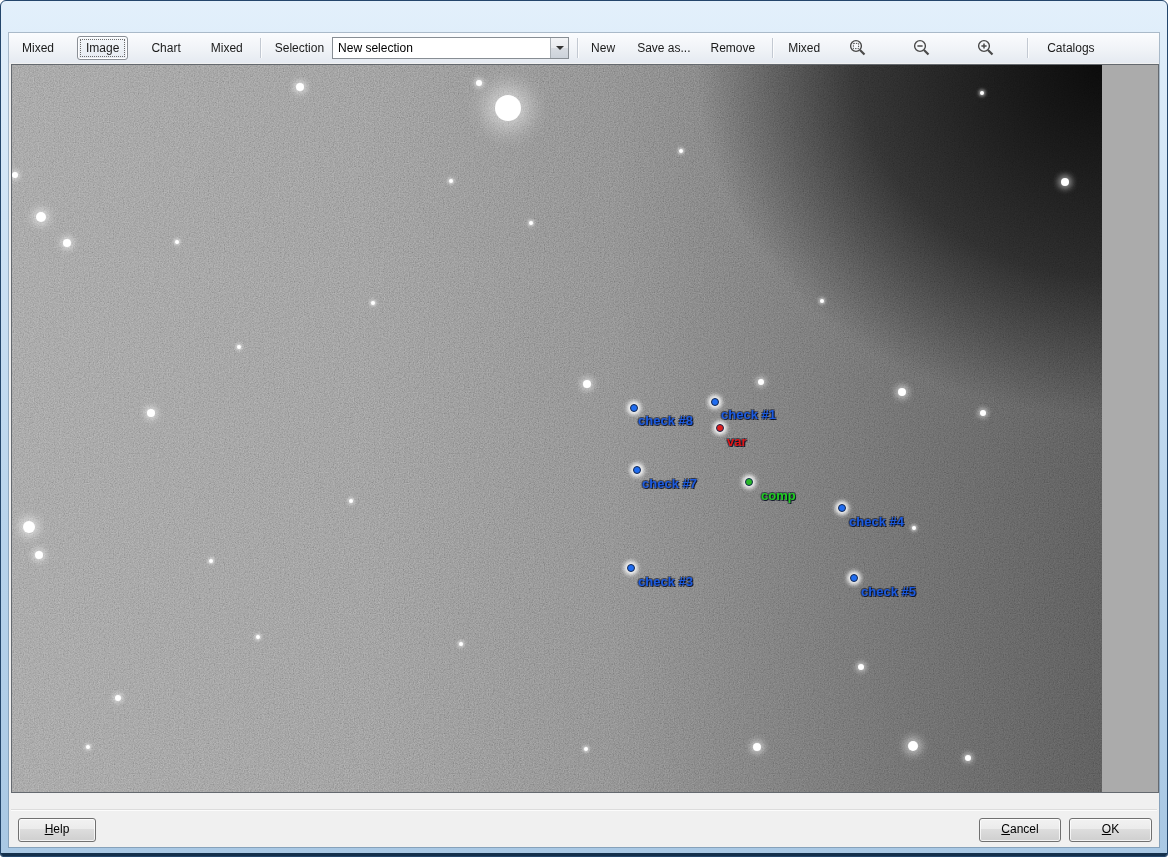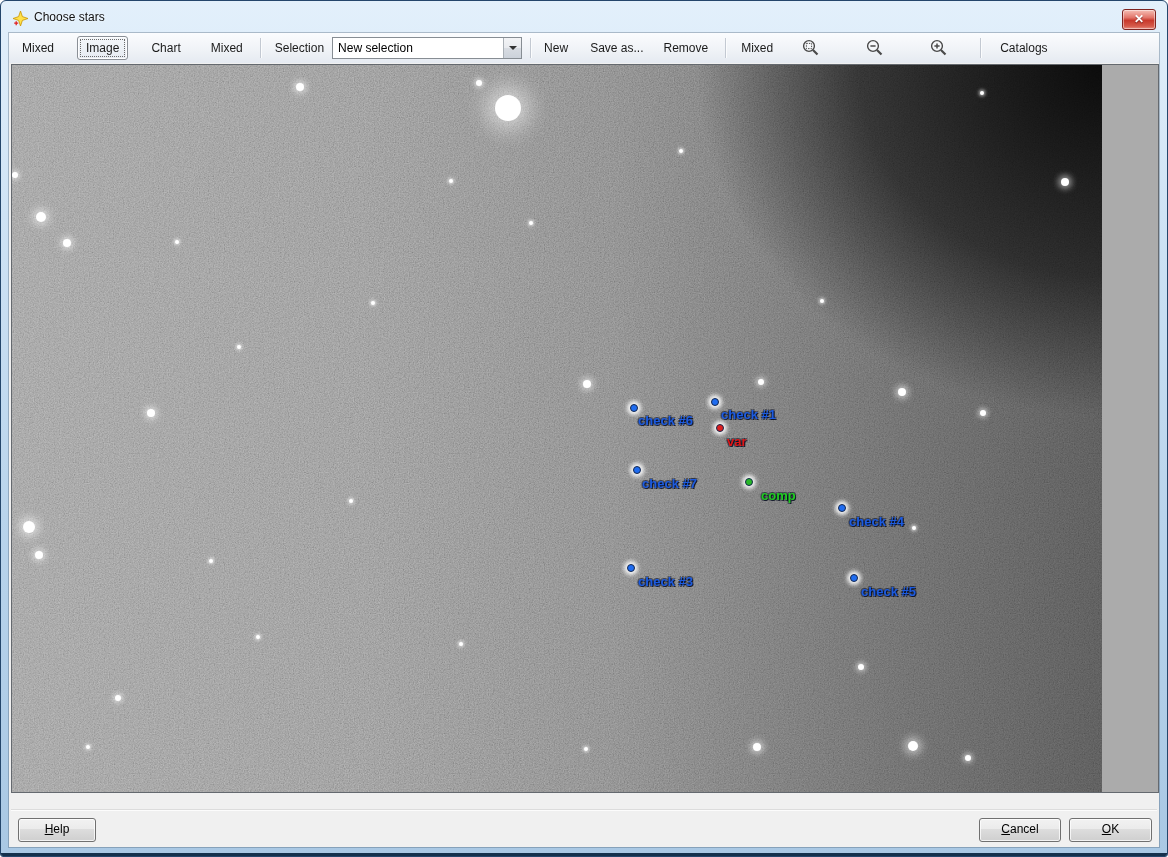--- a/index.html
+++ b/index.html
@@ -42,21 +42,21 @@
   .tb-btn { padding:4px 8px; border:1px solid transparent; border-radius:3px; cursor:pointer; white-space:nowrap; }
   .tb-btn.active {
     border:1px solid #8a8f96;
     background: linear-gradient(180deg,#f4f7fa,#e6ebf2);
     box-shadow: inset 0 0 0 1px #fdfdfe;
     outline:1px dotted #6b6b6b; outline-offset:-4px;
   }
   .tb-sep { width:1px; height:20px; background:#c3c9d2; box-shadow:1px 0 0 #fbfcfd; margin:0 2px; }
   .tb-label { white-space:nowrap; }
   .combo {
-    width:190px; height:22px; border:1px solid #878d93; background:#fff;
+    width:237px; height:22px; border:1px solid #878d93; background:#fff;
     display:flex; align-items:center; margin-left:8px; cursor:pointer;
   }
   .combo-text { flex:1; padding-left:5px; font-size:12px; color:#000; white-space:nowrap; overflow:hidden; }
   .combo-btn {
     width:18px; height:20px; border-left:1px solid #aab0b6;
     background: linear-gradient(180deg,#f3f4f6 0%,#e8eaee 50%,#d8dce2 51%,#ccd2da 100%);
     display:flex; align-items:center; justify-content:center;
   }
   .combo-arrow { width:0; height:0; border-left:4px solid transparent; border-right:4px solid transparent; border-top:4px solid #333; }
   .tb-iconbtn { padding:3px 4px; margin:0 14px; border-radius:3px; cursor:pointer; display:flex; align-items:center; }
@@ -94,30 +94,20 @@
   .btn .u { text-decoration: underline; }
   .btn-help { left:9px; width:78px; }
   .btn-cancel { left:970px; width:82px; }
   .btn-ok { left:1060px; width:83px; }
 </style>
 </head>
 <body>
 
 <div class="window">
 
-  <div class="titlebar">
-    <svg class="app-icon" viewBox="0 0 17 17">
-      <path d="M8.5 1 L10.4 6.6 L16 8.5 L10.4 10.4 L8.5 16 L6.6 10.4 L1 8.5 L6.6 6.6 Z" fill="#ffe14a" stroke="#c99400" stroke-width="0.8"></path>
-      <path d="M4.2 11.2 v4 M2.2 13.2 h4" stroke="#e02020" stroke-width="1.3"></path>
-    </svg>
-    <span class="title-text">Choose stars</span>
-    <div class="close-btn">
-      <span>✕</span>
-    </div>
-  </div>
 
   <div class="content">
 
     <div class="toolbar">
       <span class="tb-btn" style="margin-left:0">Mixed</span>
       <span class="tb-btn active" style="margin-left:14px">Image</span>
       <span class="tb-btn" style="margin-left:14px">Chart</span>
       <span class="tb-btn" style="margin-left:12px">Mixed</span>
       <span class="tb-sep" style="margin-left:8px"></span>
       <span class="tb-label" style="margin-left:12px">Selection</span>
@@ -209,21 +199,21 @@
             <div class="star" style="left: 337px; top: 434px; height: 4px; width: 4px; box-shadow: rgba(255, 255, 255, 0.55) 0px 0px 3.2px 1.4px;"></div>
             <div class="star" style="left: 197px; top: 494px; height: 4px; width: 4px; box-shadow: rgba(255, 255, 255, 0.55) 0px 0px 3.2px 1.4px;"></div>
             <div class="star" style="left: 437px; top: 114px; height: 4px; width: 4px; box-shadow: rgba(255, 255, 255, 0.55) 0px 0px 3.2px 1.4px;"></div>
           </div>
         <div class="sf-markers">
             <div class="marker-glow" style="left: 696px; top: 330px;"></div>
             <div class="marker-dot" style="left: 699px; top: 333px; background: rgb(31, 108, 240);"></div>
             <div class="marker-label" style="left: 709px; top: 342px; color: rgb(28, 91, 224);">check #1</div>
             <div class="marker-glow" style="left: 615px; top: 336px;"></div>
             <div class="marker-dot" style="left: 618px; top: 339px; background: rgb(31, 108, 240);"></div>
-            <div class="marker-label" style="left: 626px; top: 348px; color: rgb(28, 91, 224);">check #6</div>
+            <div class="marker-label" style="left: 626px; top: 348px; color: rgb(28, 91, 224);">check #8</div>
             <div class="marker-glow" style="left: 701px; top: 356px;"></div>
             <div class="marker-dot" style="left: 704px; top: 359px; background: rgb(221, 32, 32);"></div>
             <div class="marker-label" style="left: 715px; top: 369px; color: rgb(224, 20, 20);">var</div>
             <div class="marker-glow" style="left: 618px; top: 398px;"></div>
             <div class="marker-dot" style="left: 621px; top: 401px; background: rgb(31, 108, 240);"></div>
             <div class="marker-label" style="left: 630px; top: 411px; color: rgb(28, 91, 224);">check #7</div>
             <div class="marker-glow" style="left: 730px; top: 410px;"></div>
             <div class="marker-dot" style="left: 733px; top: 413px; background: rgb(40, 184, 40);"></div>
             <div class="marker-label" style="left: 749px; top: 423px; color: rgb(32, 204, 32);">comp</div>
             <div class="marker-glow" style="left: 823px; top: 436px;"></div>

